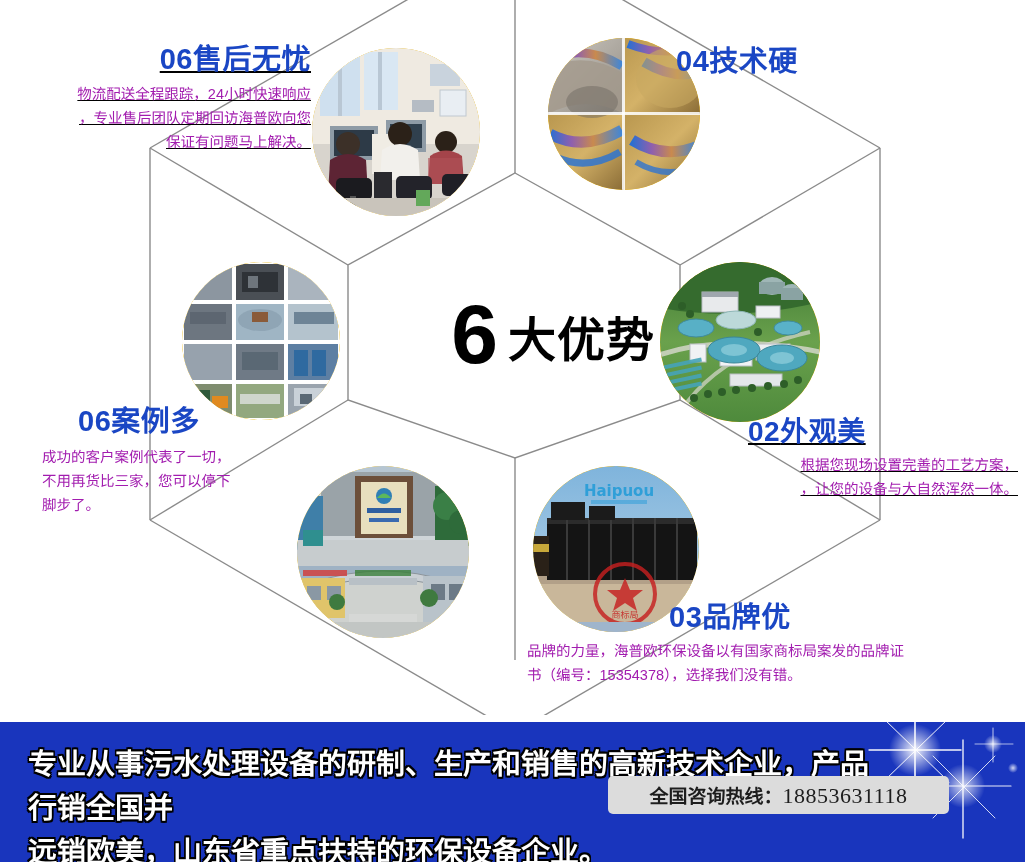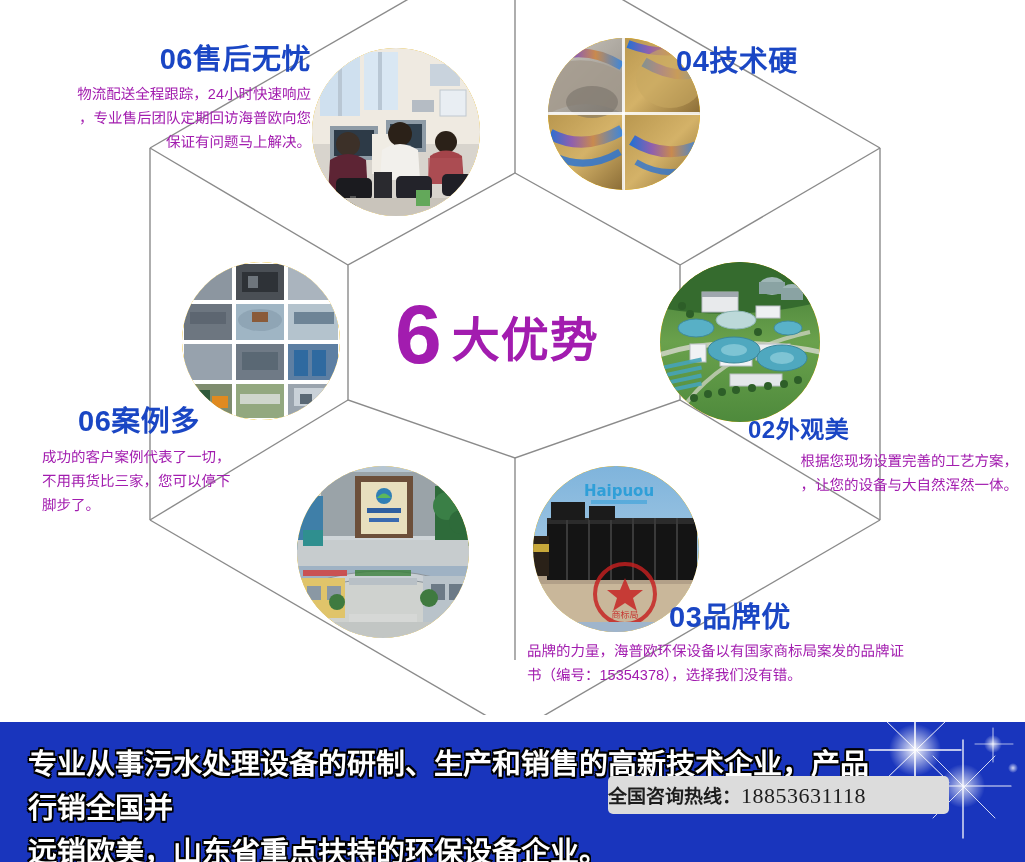--- a/index.html
+++ b/index.html
@@ -43,42 +43,42 @@
   .f-title .num {
     font-family: "Liberation Sans", "DejaVu Sans", sans-serif;
     font-weight: bold;
   }
   .f-desc {
     color: #a21caf;
     font-size: 14.5px;
     line-height: 1.65;
     white-space: pre-line;
   }
-  .align-right { text-align: right; }
+  .align-right { text-align: right; text-decoration: underline; }
   .align-left  { text-align: left; }
 
   
   .photo {
     position: absolute;
     border-radius: 50%;
     overflow: hidden;
     background: #eab308;
     box-shadow: 0 0 0 0 rgba(0,0,0,0);
   }
   .photo > svg { display: block; }
 
   
   #center-label {
     position: absolute;
     left: 395px;
     top: 292px;
     width: 260px;
-    text-align: left;
+    text-align: right;
     white-space: nowrap;
-    color: #a21caf;
+    color: #000000;
   }
   #center-label .big6 {
     font-size: 84px;
     font-weight: bold;
     line-height: 1;
     vertical-align: -6px;
   }
   #center-label .dayoushi {
     font-size: 48px;
     font-weight: bold;
@@ -117,21 +117,21 @@
   #hotline-box {
     position: absolute;
     left: 608px;
     top: 776px;
     width: 341px;
     height: 38px;
     background: #dcdcdc;
     border-radius: 5px;
     display: flex;
     align-items: center;
-    justify-content: flex-start;
+    justify-content: center;
   }
   #hotline-text {
     font-size: 19px;
     color: #1d1d1d;
     font-weight: bold;
     white-space: nowrap;
   }
   #hotline-text .num {
     font-family: "Liberation Serif", "DejaVu Serif", serif;
     font-weight: normal;
@@ -380,21 +380,21 @@
             <circle cx="124" cy="122" r="4"></circle>
             <circle cx="138" cy="118" r="4"></circle>
           <circle cx="30" cy="52" r="4"></circle>
             <circle cx="22" cy="44" r="4"></circle>
             <circle cx="98" cy="70" r="4"></circle>
         </g>
       </g>
     </svg>
   </div>
   <div class="feature align-right" style="left:690px; top:417px; width:328px;">
-    <div class="f-title" style="font-size:24px; text-align:left; margin-left:58px;">
+    <div class="f-title" style="font-size:28px; text-align:left; margin-left:58px;">
       <span class="num">02</span><span>外观美</span>
     </div>
     <div class="f-desc" style="margin-top:8px;">根据您现场设置完善的工艺方案，
 ，让您的设备与大自然浑然一体。</div>
   </div>
 
   <div class="photo" style="left:297px; top:466px; width:172px; height:172px;">
     <svg width="172" height="172" viewBox="0 0 172 172">
       <defs>
           <clipPath id="c04">

